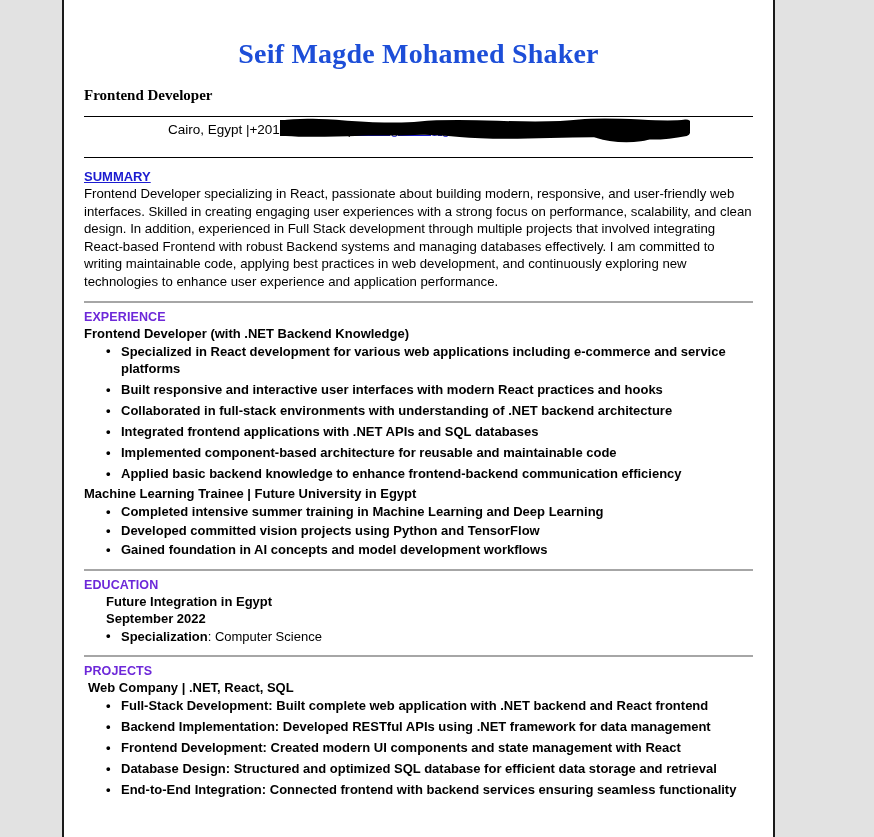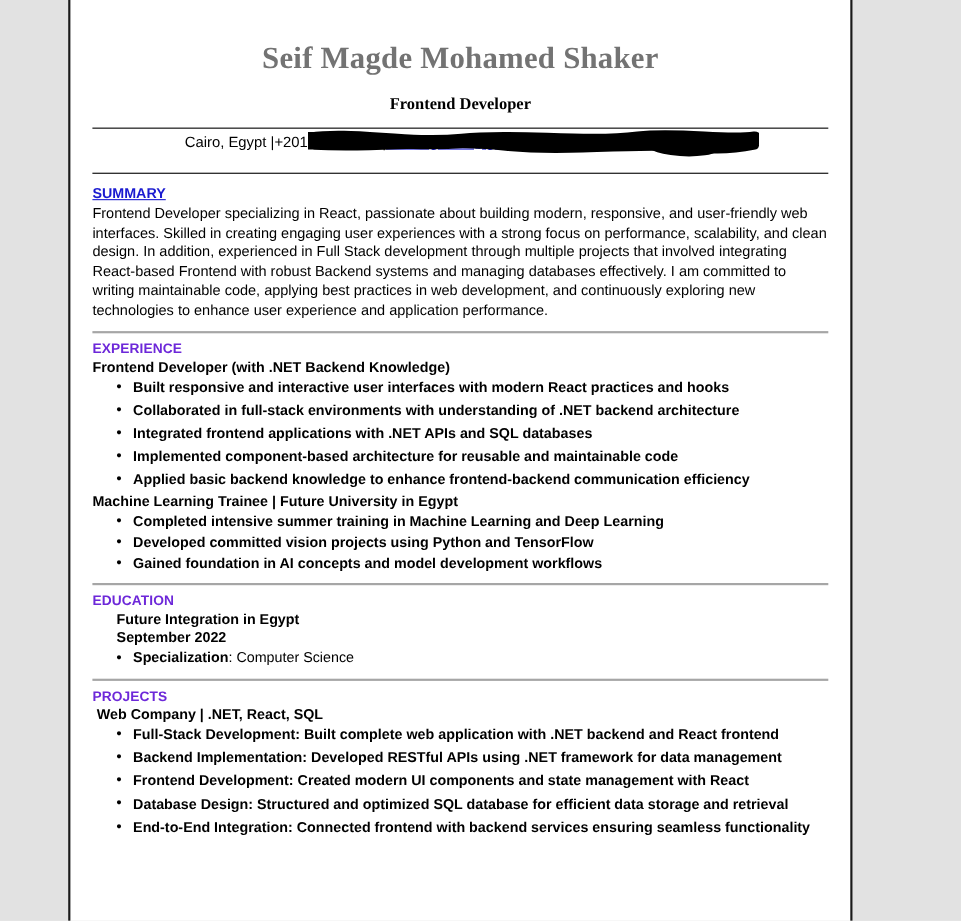--- a/index.html
+++ b/index.html
@@ -38,26 +38,25 @@
     padding: 0 20px;
     box-sizing: border-box;
   }
 
   
   .doc-name {
     text-align: center;
     font-family: "Liberation Serif", serif;
     font-weight: bold;
     font-size: 28px;
-    color: #737373;
+    color: #1d4ed8;
     margin-top: 38px;
     letter-spacing: 0.2px;
   }
   .doc-title {
-    text-align: center;
     font-family: "Liberation Serif", serif;
     font-weight: bold;
     font-size: 15px;
     color: #000;
     margin-top: 17px;
   }
 
   .rule-black {
     border: 0;
     border-top: 1px solid #000;
@@ -191,20 +190,21 @@
 
       <div class="divider-block">
         <hr class="rule-gray">
       </div>
       <div>
         <div class="section-heading">EXPERIENCE</div>
 
         <div>
           <div class="entry-title">Frontend Developer (with .NET Backend Knowledge)</div>
           <ul class="bullets">
+            <li>Specialized in React development for various web applications including e-commerce and service platforms</li>
             <li>Built responsive and interactive user interfaces with modern React practices and hooks</li>
             <li>Collaborated in full-stack environments with understanding of .NET backend architecture</li>
             <li>Integrated frontend applications with .NET APIs and SQL databases</li>
             <li>Implemented component-based architecture for reusable and maintainable code</li>
             <li>Applied basic backend knowledge to enhance frontend-backend communication efficiency</li>
           </ul>
         </div>
 
         <div>
           <div class="entry-title">Machine Learning Trainee | Future University in Egypt</div>

